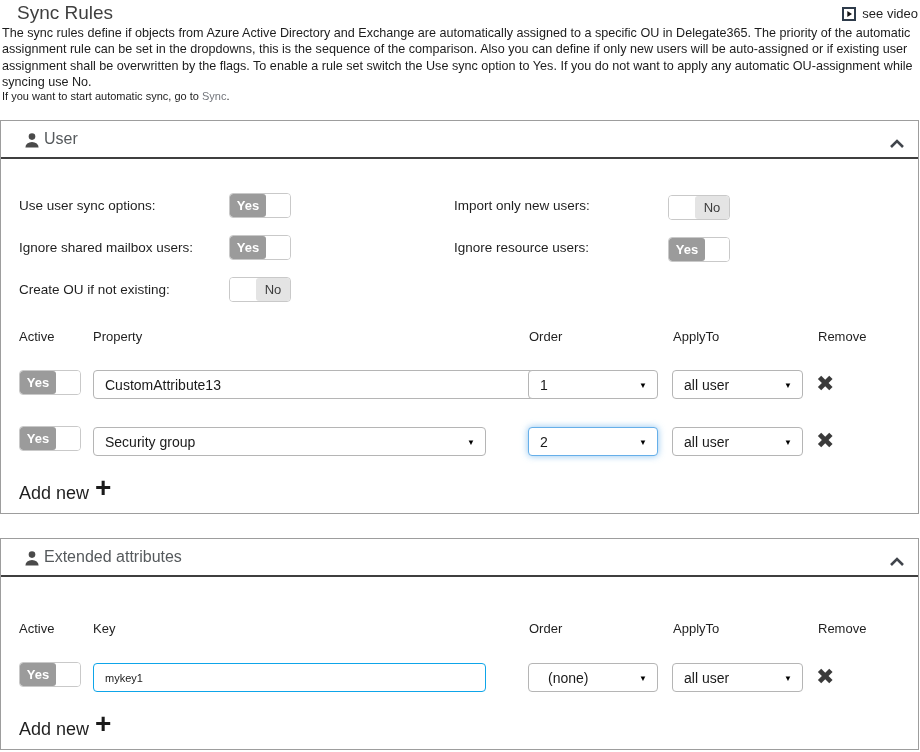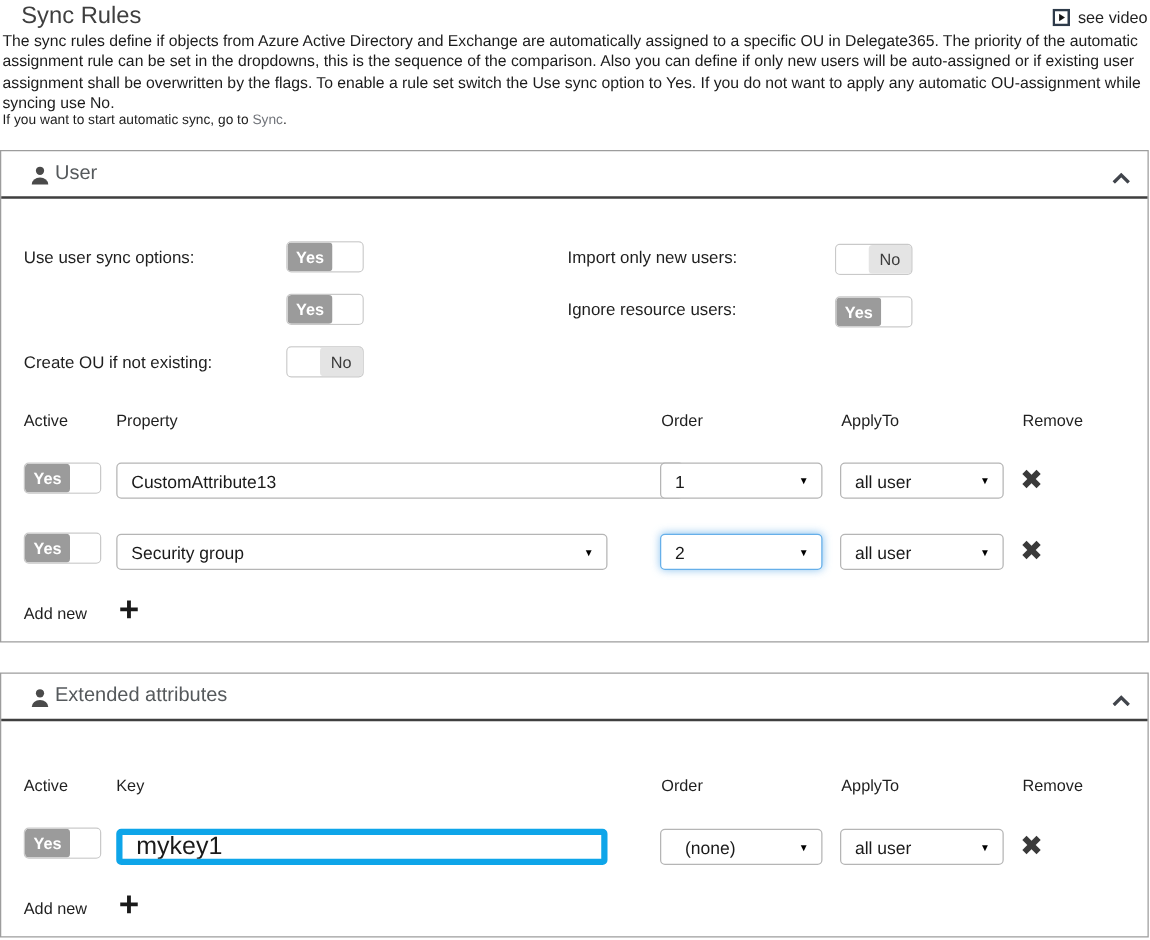--- a/index.html
+++ b/index.html
@@ -33,24 +33,24 @@
   .toggle.off .seg-thumb{ width:26px; background:#fff; }
   .toggle.off .seg-fill { flex:1; background:#e4e4e4; color:#3c3c3c; border-radius:3px; }
 
   
   .opt-label { position:absolute; font-size:13.5px; color:#1f1f1f; line-height:25px; white-space:nowrap; }
   .col-h { position:absolute; font-size:13px; color:#1f1f1f; white-space:nowrap; }
   .sel { position:absolute; height:29px; background:#fff; border:1px solid #b5b5b5; border-radius:4px;
          font-size:14px; color:#1a1a1a; display:flex; align-items:center; padding:0 24px 0 11px; cursor:pointer; }
   .sel .arrow { position:absolute; right:10px; top:50%; transform:translateY(-50%); font-size:8px; color:#000; }
   .sel.focused { border-color:#66afe9; box-shadow:0 0 7px rgba(102,175,233,.75); }
-  .tin { position:absolute; height:29px; background:#fff; border:5px solid #0ea5e9; border-radius:4px;
-         font-size:20px; color:#1a1a1a; padding:0 11px; font-family:inherit; outline:none; }
+  .tin { position:absolute; height:29px; background:#fff; border:1px solid #0ea5e9; border-radius:4px;
+         font-size:11px; color:#1a1a1a; padding:0 11px; font-family:inherit; outline:none; }
   .remove-btn { position:absolute; font-size:22px; font-weight:700; color:#3a3a3a; line-height:1; cursor:pointer; }
-  .add-label { position:absolute; font-size:13px; color:#1f1f1f; }
+  .add-label { position:absolute; font-size:18px; color:#1f1f1f; }
   .add-btn { position:absolute; font-size:28px; font-weight:700; color:#1a1a1a; line-height:1; cursor:pointer; }
 </style>
 </head>
 <body>
 
 <div class="page">
 
   <div class="page-title">Sync Rules</div>
   <a class="see-video">
     <span style="display:inline-flex;">
@@ -85,20 +85,21 @@
       <span class="seg seg-fill">Yes</span>
         <span class="seg seg-thumb"></span>
     </div>
 
     <div class="opt-label" style="left:453px; top:72px;">Import only new users:</div>
     <div class="toggle off" style="left:667px; top:74px;">
       <span class="seg seg-thumb"></span>
         <span class="seg seg-fill">No</span>
     </div>
 
+    <div class="opt-label" style="left:18px; top:114px;">Ignore shared mailbox users:</div>
     <div class="toggle on" style="left:228px; top:114px;">
       <span class="seg seg-fill">Yes</span>
         <span class="seg seg-thumb"></span>
     </div>
 
     <div class="opt-label" style="left:453px; top:114px;">Ignore resource users:</div>
     <div class="toggle on" style="left:667px; top:116px;">
       <span class="seg seg-fill">Yes</span>
         <span class="seg seg-thumb"></span>
     </div>

